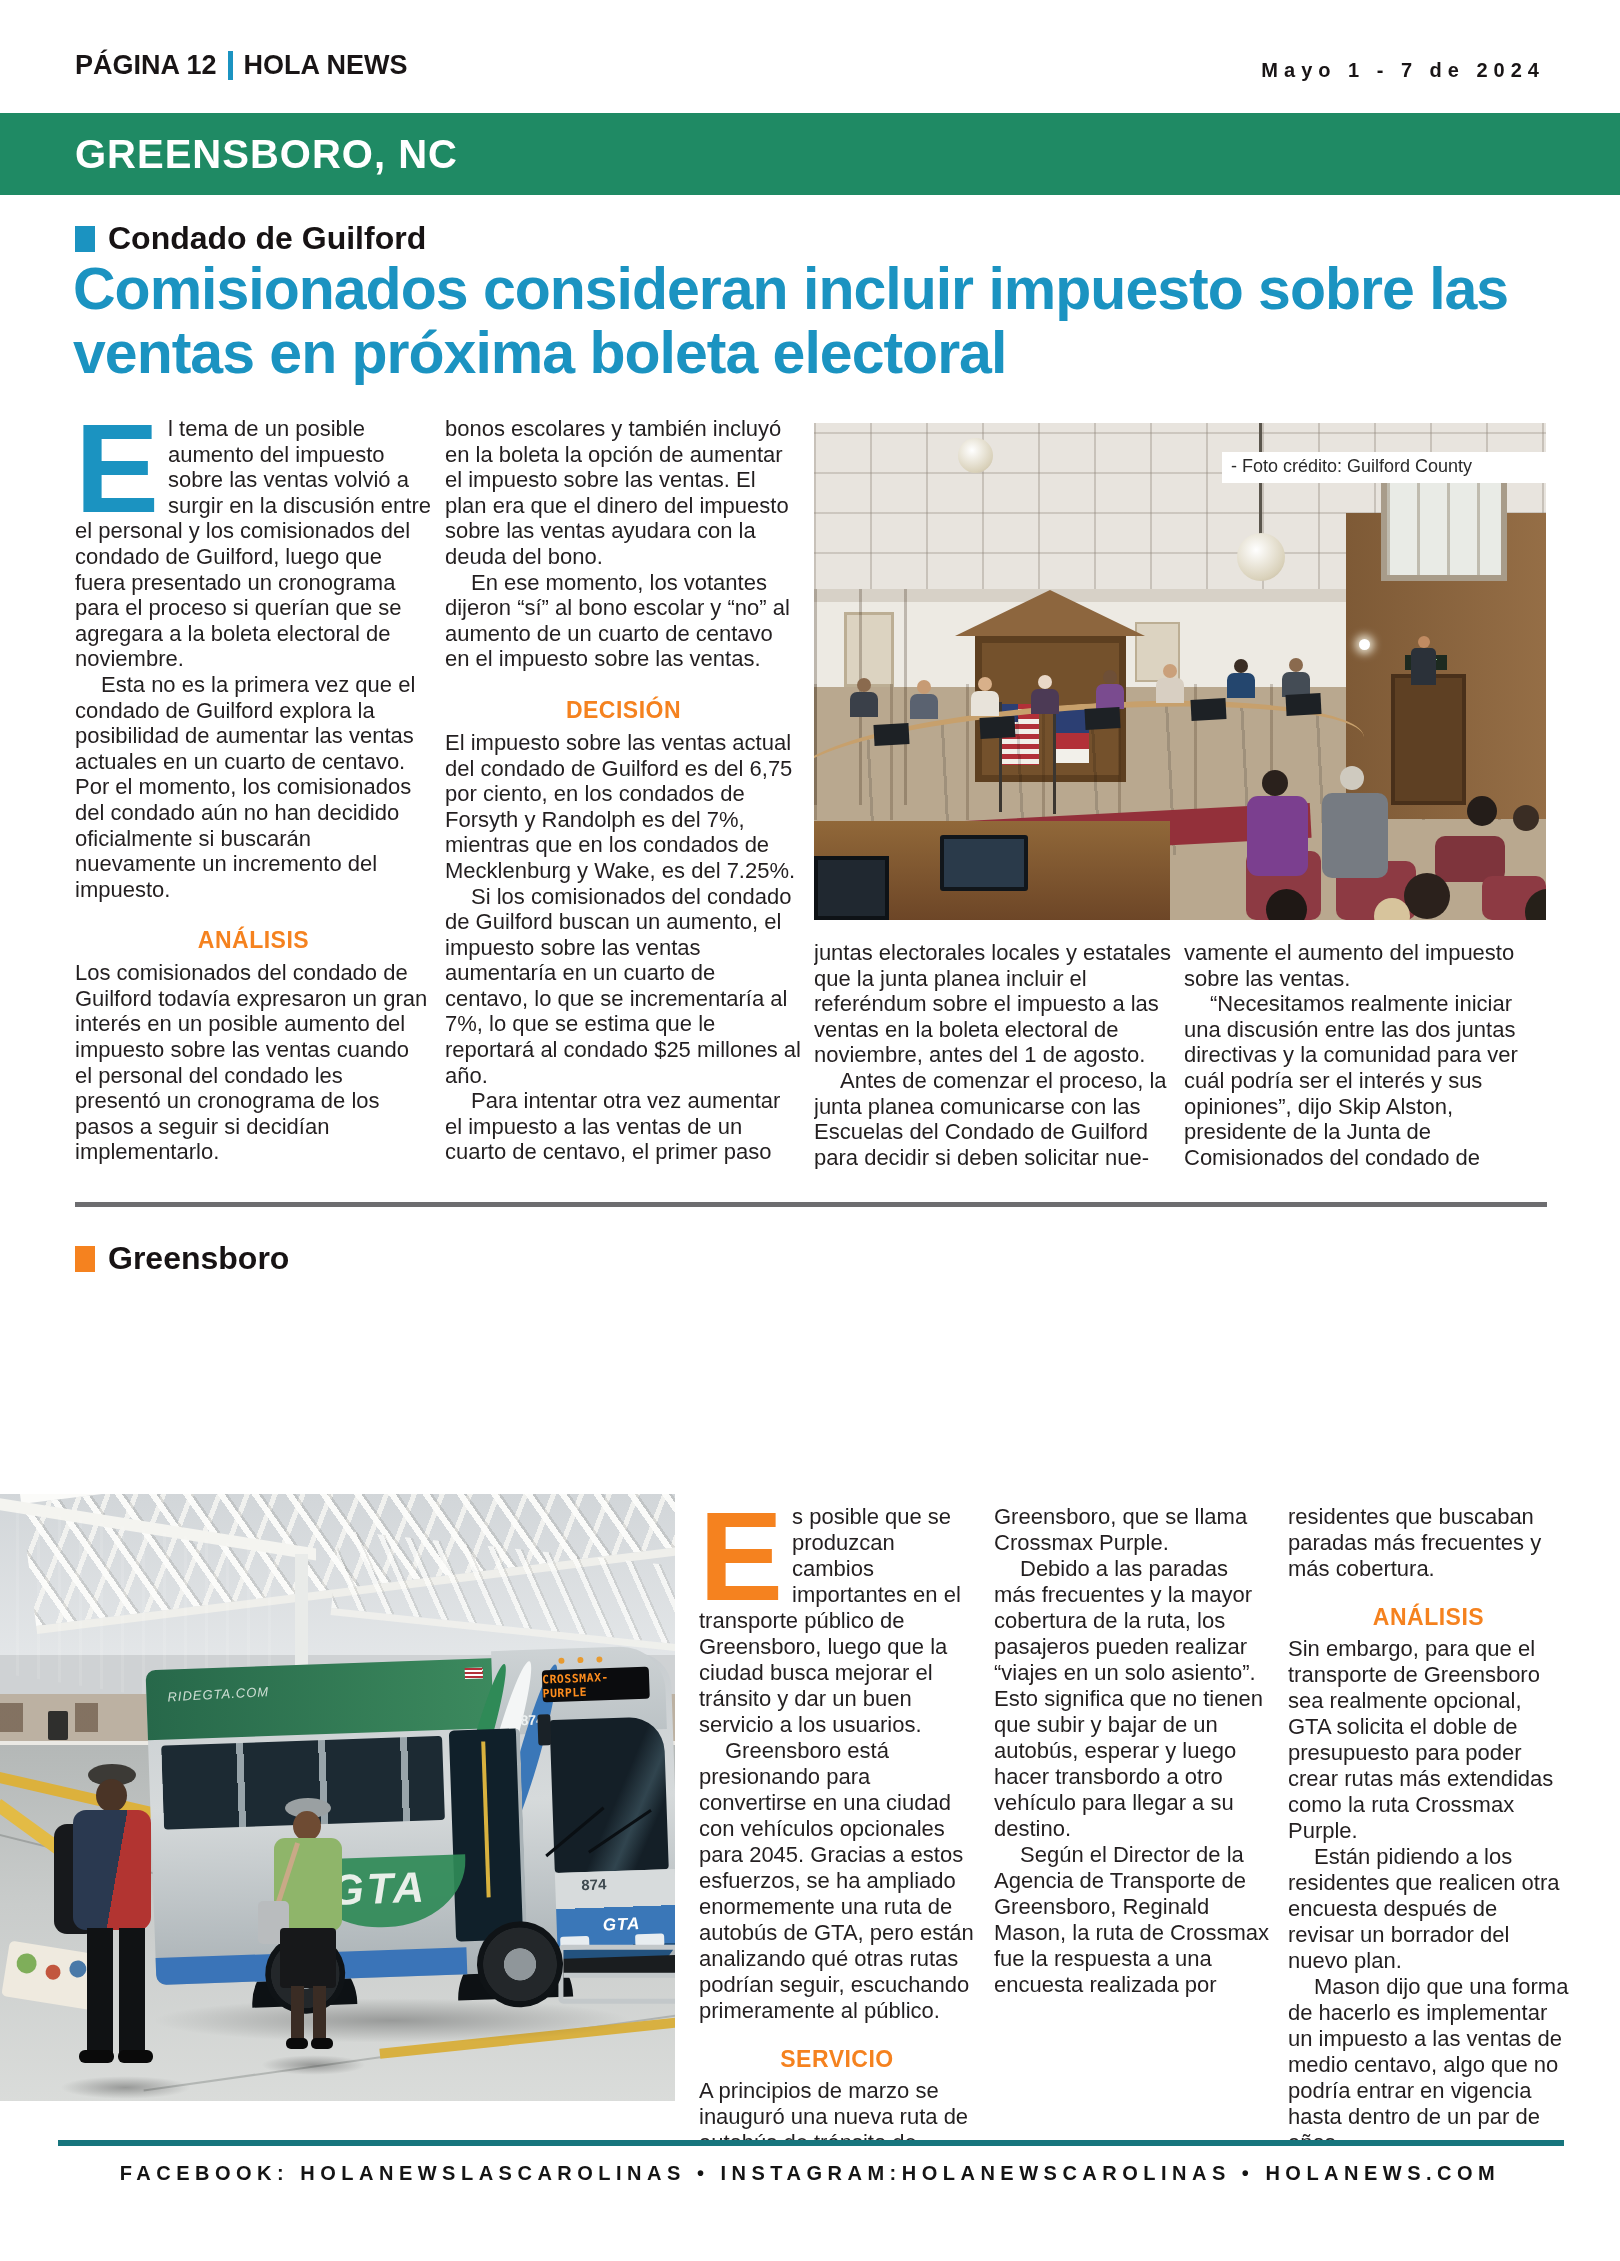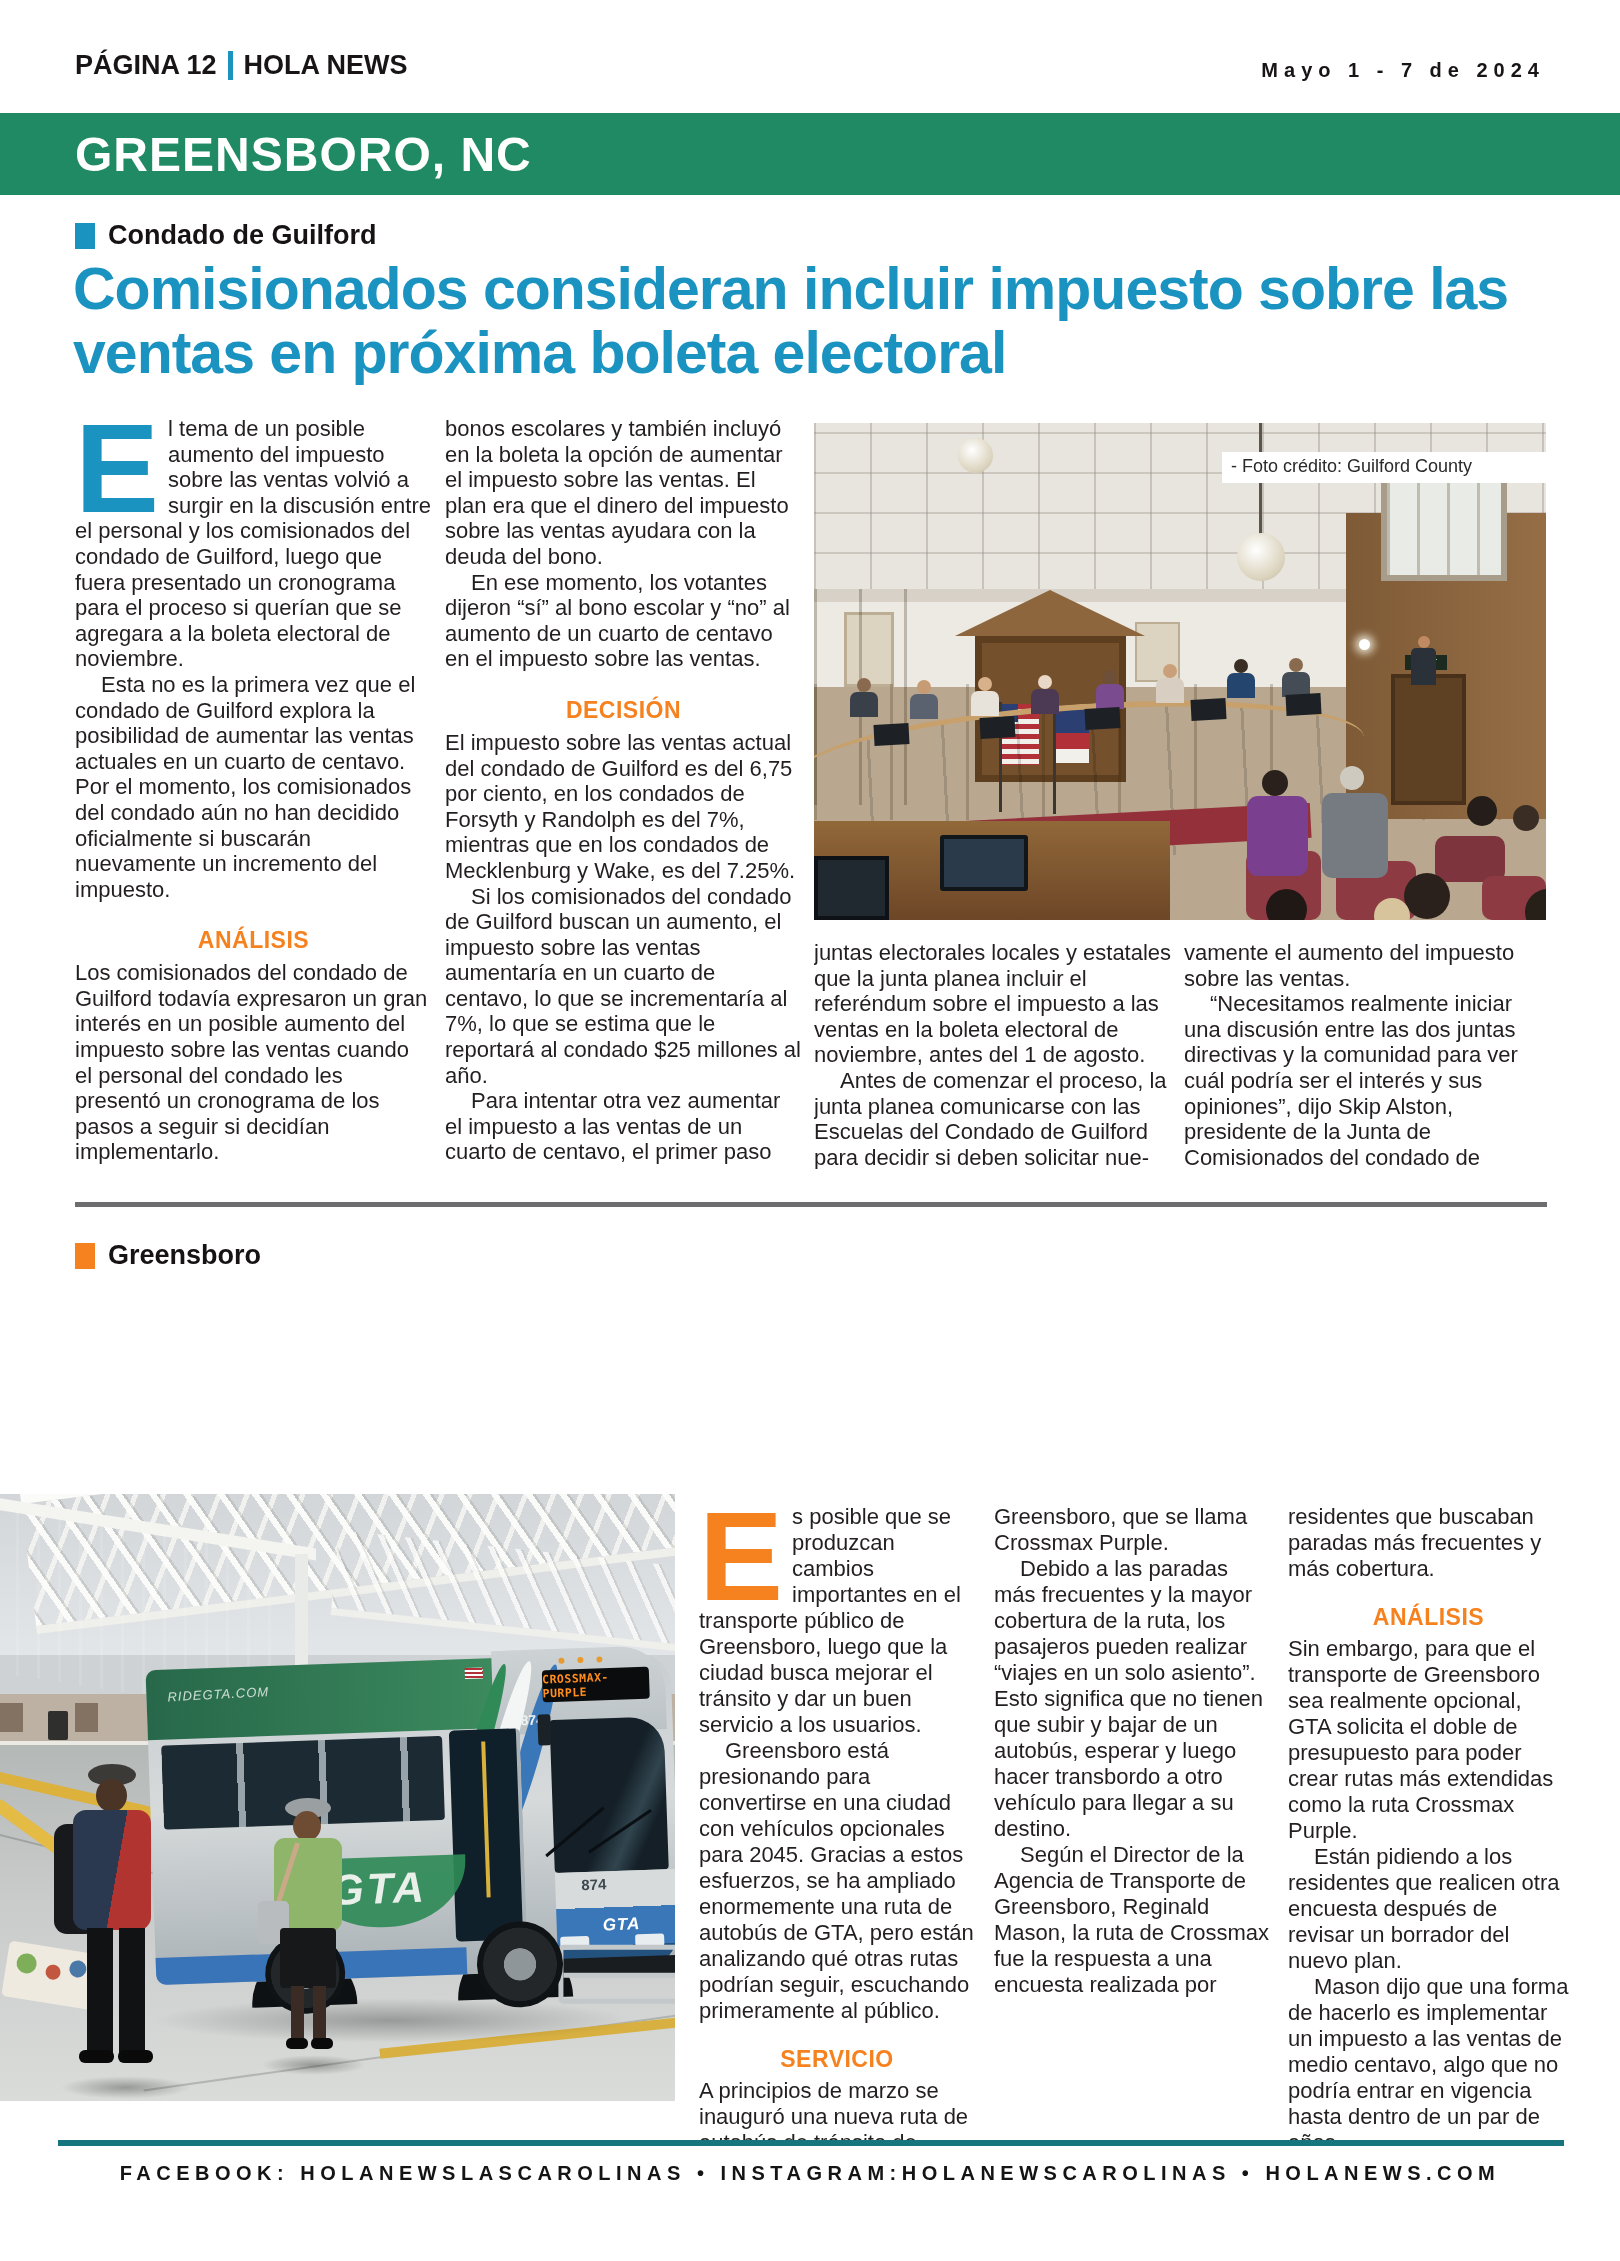--- a/index.html
+++ b/index.html
@@ -10,26 +10,26 @@
   }
 
   
   .masthead { position:absolute; left:75px; top:50px; display:flex; align-items:center; gap:11px;
     font-size:27px; font-weight:800; letter-spacing:0; color:#191516; }
   .mast-sep { width:5px; height:29px; background:#1b93c1; }
   .date-line { position:absolute; right:75px; top:59px; font-size:20px; font-weight:700; letter-spacing:6px; color:#191516; }
 
   .banner { position:absolute; left:0; top:113px; width:1620px; height:82px; background:#1f8a64; }
   .banner-title { position:absolute; left:75px; top:50%; transform:translateY(-50%);
-    font-size:48px; font-weight:800; color:#ffffff; letter-spacing:1px; }
+    font-size:40px; font-weight:800; color:#ffffff; letter-spacing:1px; }
 
   
   .kicker { position:absolute; display:flex; align-items:center; gap:13px; }
   .kicker-square { width:20px; height:26px; }
-  .kicker-label { font-size:27px; font-weight:800; color:#171314; }
+  .kicker-label { font-size:32px; font-weight:800; color:#171314; }
   .k1 { left:75px; top:220px; }
   .k2 { left:75px; top:1240px; }
   .sq-blue { background:#1b93c1; }
   .sq-orange { background:#f5821f; }
 
   .headline1 { position:absolute; left:73px; top:257px; width:1489px;
     font-size:59px; line-height:64px; font-weight:800; letter-spacing:-1px; color:#1b93c1; }
   .headline2 { position:absolute; left:71px; top:1283px; width:1536px;
     font-size:80px; line-height:85px; font-weight:700; letter-spacing:-1.5px; color:#f6861f; }
 

